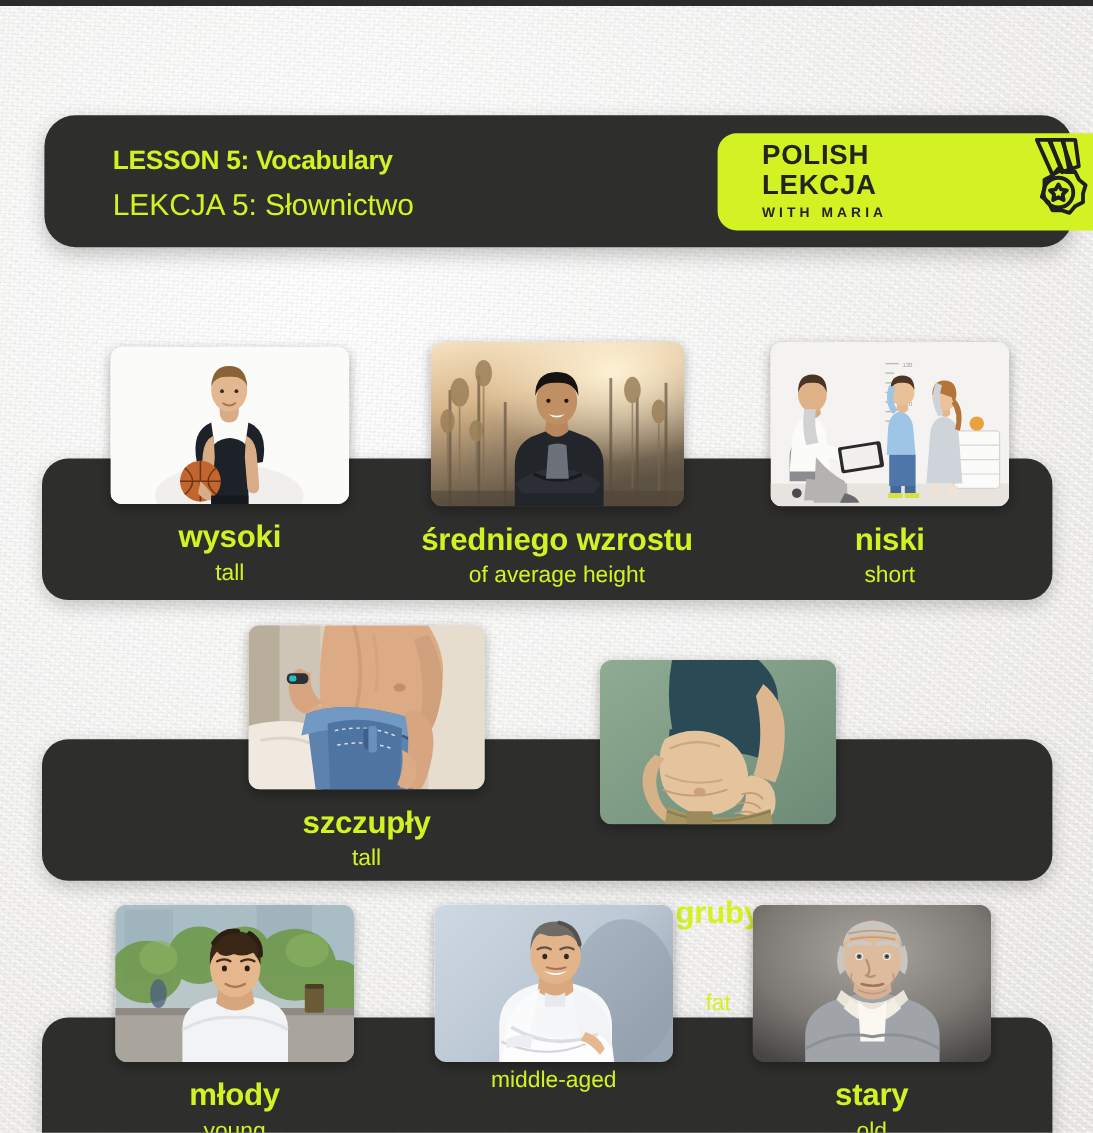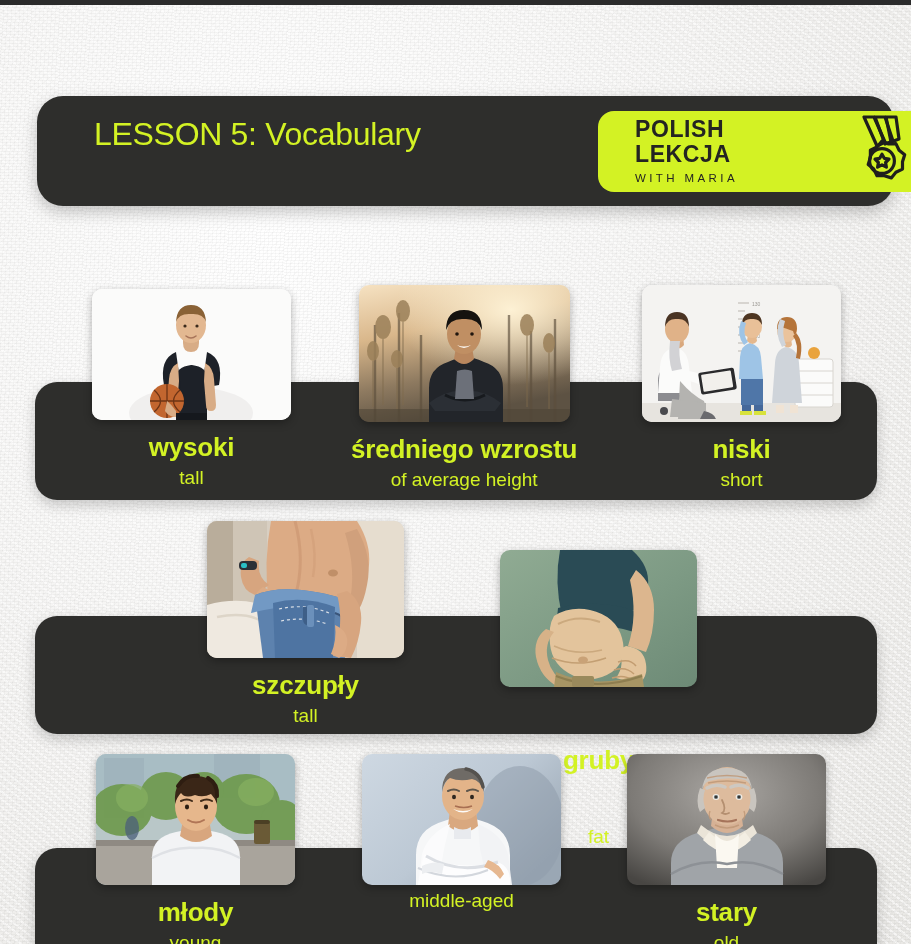--- a/index.html
+++ b/index.html
@@ -50,22 +50,22 @@
     border-radius: 26px;
     box-shadow: 0 6px 16px rgba(0,0,0,0.22);
     overflow: visible;
   }
   #header-text-block {
     position: absolute;
     left: 57px; top: 18px;
   }
   #lesson-title-en {
     color: #d3f224;
-    font-size: 32px;
-    font-weight: normal;
+    font-size: 22px;
+    font-weight: bold;
     letter-spacing: -0.3px;
     line-height: 40px;
     white-space: nowrap;
   }
   #lesson-title-pl {
     color: #d3f224;
     font-size: 25px;
     font-weight: normal;
     letter-spacing: -0.1px;
     line-height: 34px;
@@ -93,21 +93,21 @@
     color: #242422;
     font-size: 23px;
     font-weight: bold;
     letter-spacing: 0.6px;
     line-height: 25px;
     white-space: nowrap;
   }
   #brand-sub {
     color: #242422;
     font-size: 11.5px;
-    font-weight: normal;
+    font-weight: bold;
     letter-spacing: 3.4px;
     line-height: 18px;
     margin-top: 2px;
     white-space: nowrap;
   }
   #brand-medal-icon {
     position: absolute;
     right: 30px; top: 50%;
     transform: translateY(-50%);
   }
@@ -175,20 +175,21 @@
 
 <div id="paper-bg"></div>
 <div id="top-strip"></div>
 
 <div class="stage">
 
   <div id="header-bar">
 
     <div id="header-text-block">
       <div id="lesson-title-en">LESSON 5: Vocabulary</div>
+      <div id="lesson-title-pl">LEKCJA 5: Słownictwo</div>
     </div>
 
     <div id="brand-badge">
       <div id="brand-wordmark">
         <div class="brand-line">POLISH</div>
         <div class="brand-line">LEKCJA</div>
         <div id="brand-sub">WITH MARIA</div>
       </div>
 
       <span id="brand-medal-icon">

